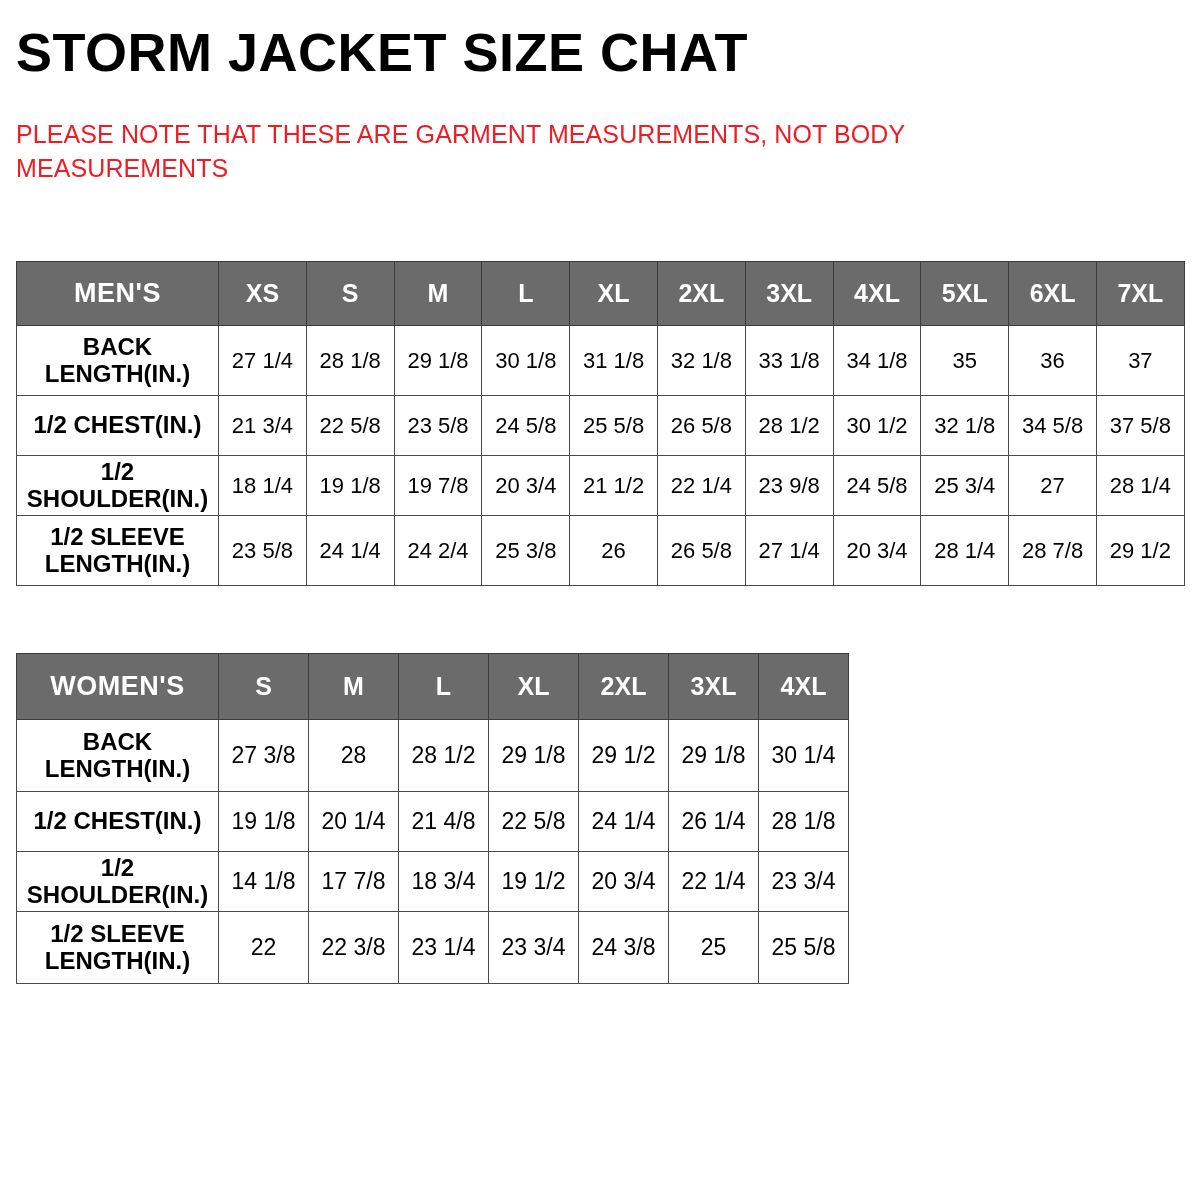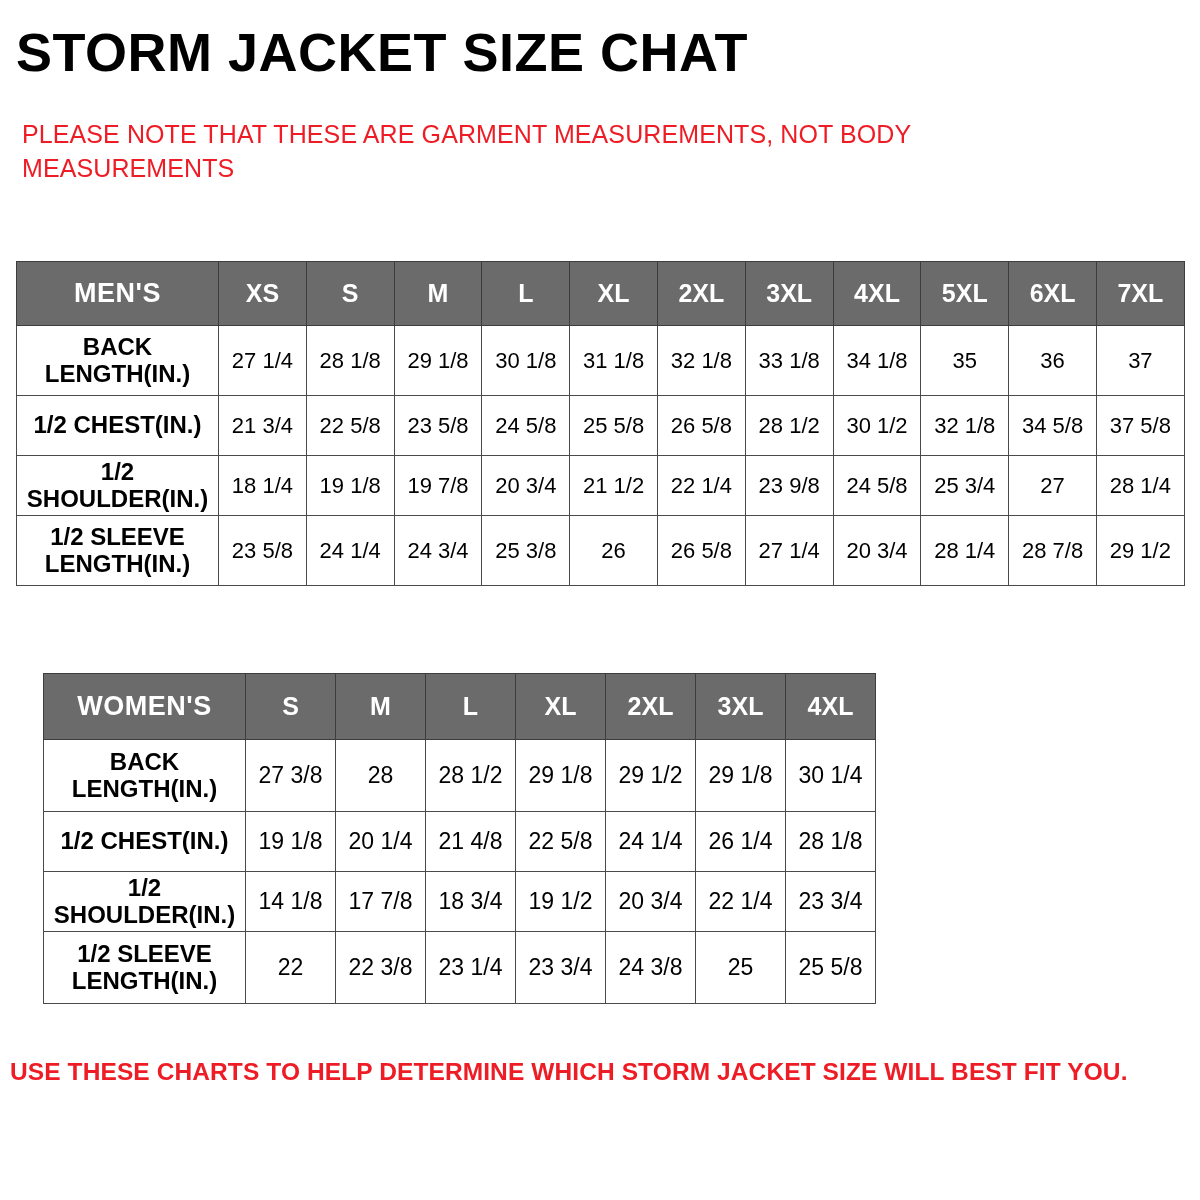--- a/index.html
+++ b/index.html
@@ -33,21 +33,20 @@
   .note {
     position: absolute;
     left: 16px;
     top: 118px;
     width: 960px;
     font-size: 25px;
     font-weight: normal;
     color: #ee1c25;
     line-height: 1.35;
     letter-spacing: 0.1px;
-    margin-left: 6px;
   }
   .footer-note {
     position: absolute;
     left: 10px;
     top: 1058px;
     width: 1180px;
     font-size: 24.5px;
     font-weight: bold;
     color: #ee1c25;
     letter-spacing: 0.1px;
@@ -87,23 +86,22 @@
     font-size: 24px;
     font-weight: bold;
     line-height: 1.12;
     padding: 0 3px;
   }
   #mens-table tbody tr.tall td { height: 70px; }
 
   
   #womens-table {
     left: 16px;
-    top: 673px;
+    top: 653px;
     width: 832px;
-    margin-left: 27px;
   }
   #womens-table thead th { height: 66px; font-size: 25px; }
   #womens-table thead th.corner { font-size: 27px; letter-spacing: 0.5px; }
   #womens-table tbody td { height: 60px; font-size: 23px; }
   #womens-table tbody td.rowlabel {
     font-size: 24px;
     font-weight: bold;
     line-height: 1.12;
     padding: 0 3px;
   }
@@ -179,21 +177,21 @@
         <td>23 9/8</td>
         <td>24 5/8</td>
         <td>25 3/4</td>
         <td>27</td>
         <td>28 1/4</td>
       </tr>
       <tr class="tall">
         <td class="rowlabel">1/2 SLEEVE LENGTH(IN.)</td>
         <td>23 5/8</td>
         <td>24 1/4</td>
-        <td>24 3/4</td>
+        <td>24 2/4</td>
         <td>25 3/8</td>
         <td>26</td>
         <td>26 5/8</td>
         <td>27 1/4</td>
         <td>20 3/4</td>
         <td>28 1/4</td>
         <td>28 7/8</td>
         <td>29 1/2</td>
       </tr>
     </tbody>
@@ -253,15 +251,14 @@
         <td>22 3/8</td>
         <td>23 1/4</td>
         <td>23 3/4</td>
         <td>24 3/8</td>
         <td>25</td>
         <td>25 5/8</td>
       </tr>
     </tbody>
   </table>
 
-  <div class="footer-note">USE THESE CHARTS TO HELP DETERMINE WHICH STORM JACKET  SIZE WILL BEST FIT YOU.</div>
 
 </div>
 
 </body></html>

